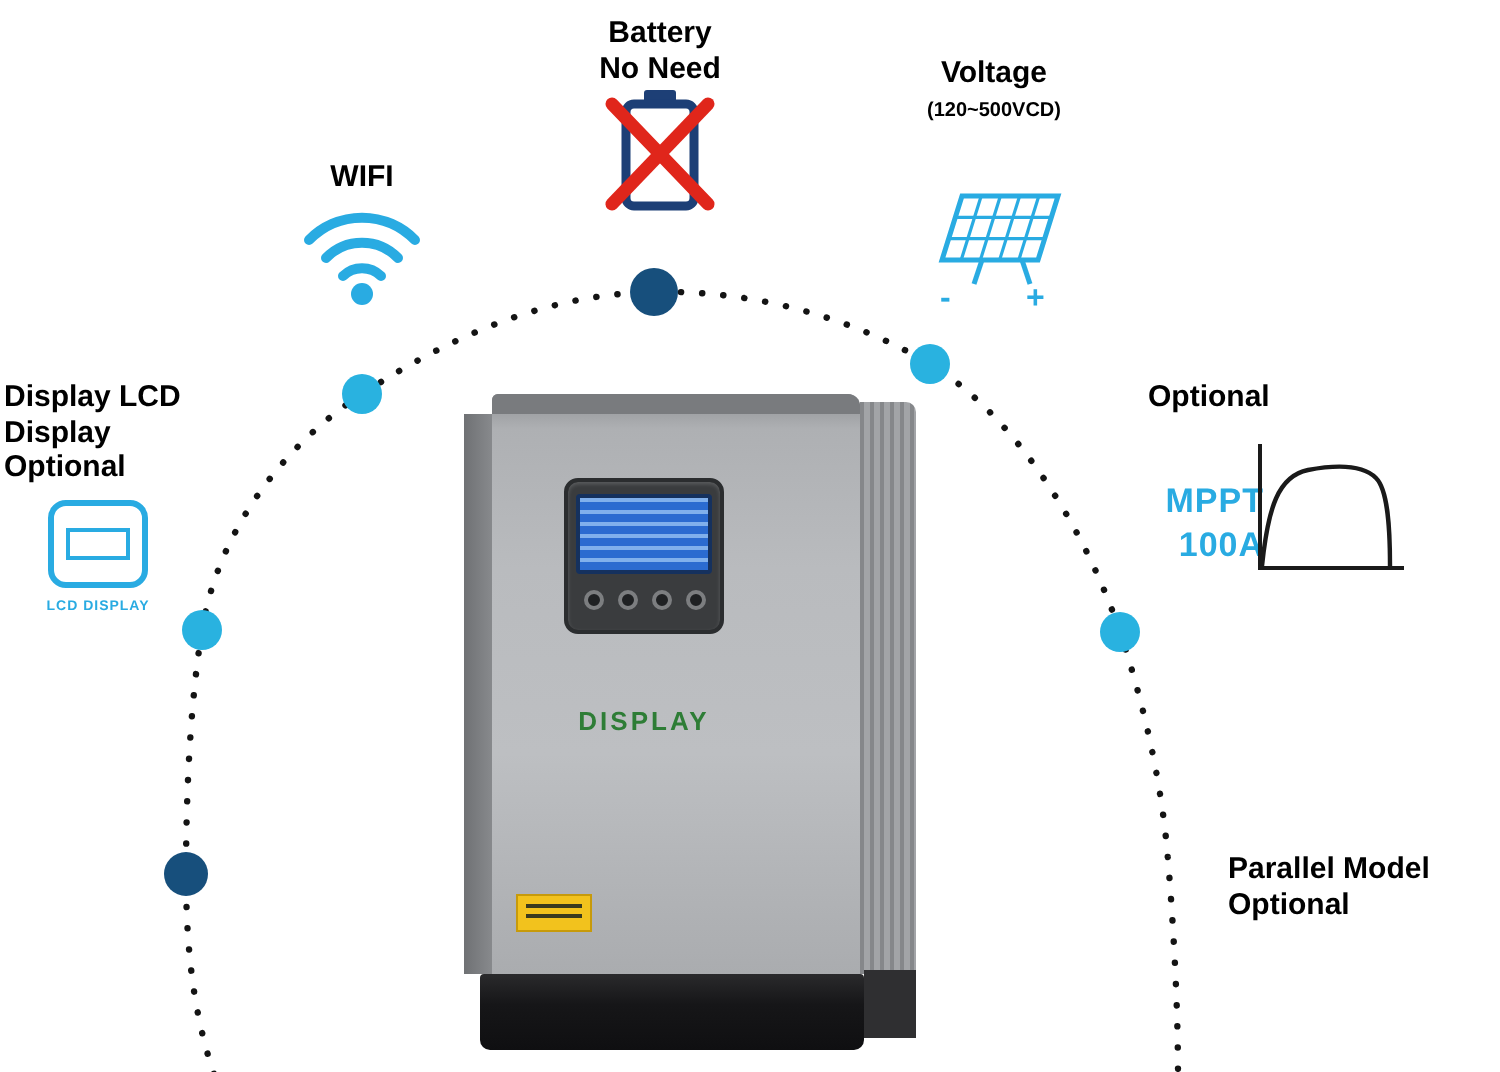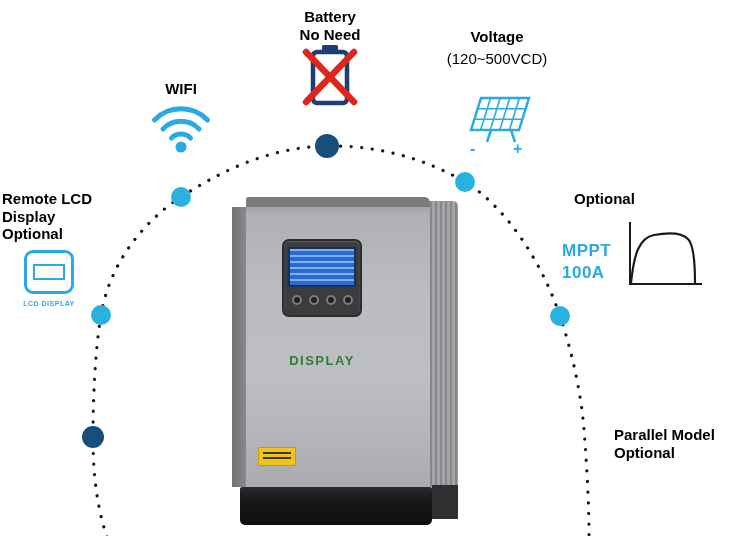--- a/index.html
+++ b/index.html
@@ -6,22 +6,22 @@
   #canvas {
     position:relative; width:750px; height:536px; background:#ffffff;
     overflow:hidden; font-family:"Liberation Sans", sans-serif; color:#000;
   }
   .abs { position:absolute; }
   svg { display:block; }
 
   
   .label { font-weight:bold; font-size:15px; line-height:1.18; color:#000; }
   .label.center { text-align:center; }
-  .small-range { font-weight:normal; font-size:15px; margin-top:4px; text-align:center; }
-  .mppt-value { font-weight:bold; font-size:17px; line-height:1.3; color:#29abe2; letter-spacing:0.5px; }
+  .small-range { font-weight:bold; font-size:10px; margin-top:4px; text-align:center; }
+  .mppt-value { font-weight:bold; font-size:17px; line-height:1.3; color:#29abe2; letter-spacing:0.5px;text-align:right; }
   .lcd-caption { font-weight:bold; font-size:7px; letter-spacing:0.5px; color:#29abe2; text-align:center; }
 
   
   #callout-battery-text { left:270px; top:8px;  width:120px; z-index:3; }
   #battery-icon         { left:302px; top:44px; z-index:3; }
   #callout-wifi-text    { left:140px; top:80px; width:82px;  z-index:3; }
   #wifi-icon            { left:150px; top:102px; z-index:3; }
   #callout-pv-text      { left:437px; top:28px; width:120px; z-index:3; }
   #solar-icon           { left:461px; top:96px; z-index:3; }
   #callout-lcd-text     { left:2px;   top:190px; width:140px; z-index:3; }
@@ -142,21 +142,21 @@
     <line x1="58.4" y1="2" x2="48.4" y2="34" stroke-width="1.6" stroke="#29abe2"></line>
     <line x1="16.7" y1="12.7" x2="64.7" y2="12.7" stroke-width="1.6" stroke="#29abe2"></line>
     <line x1="13.3" y1="23.3" x2="61.3" y2="23.3" stroke-width="1.6" stroke="#29abe2"></line>
     <line x1="30" y1="34" x2="26" y2="46" stroke-width="2.5" stroke="#29abe2"></line>
     <line x1="50" y1="34" x2="54" y2="46" stroke-width="2.5" stroke="#29abe2"></line>
     <text x="9" y="58" font-size="16" font-weight="bold" fill="#29abe2">-</text>
     <text x="52" y="58" font-size="16" font-weight="bold" fill="#29abe2">+</text>
   </svg>
 
   <div id="callout-lcd-text" class="abs label">
-    <div>Remote LCD</div>
+    <div>Display LCD</div>
     <div>Display</div>
     <div>Optional</div>
   </div>
   <div id="lcd-icon" class="abs">
     <div id="lcd-icon-screen"></div>
   </div>
   <div id="lcd-icon-caption" class="abs lcd-caption">LCD DISPLAY</div>
 
   <div id="callout-charging-text" class="abs label">
     <div>Optional</div>

